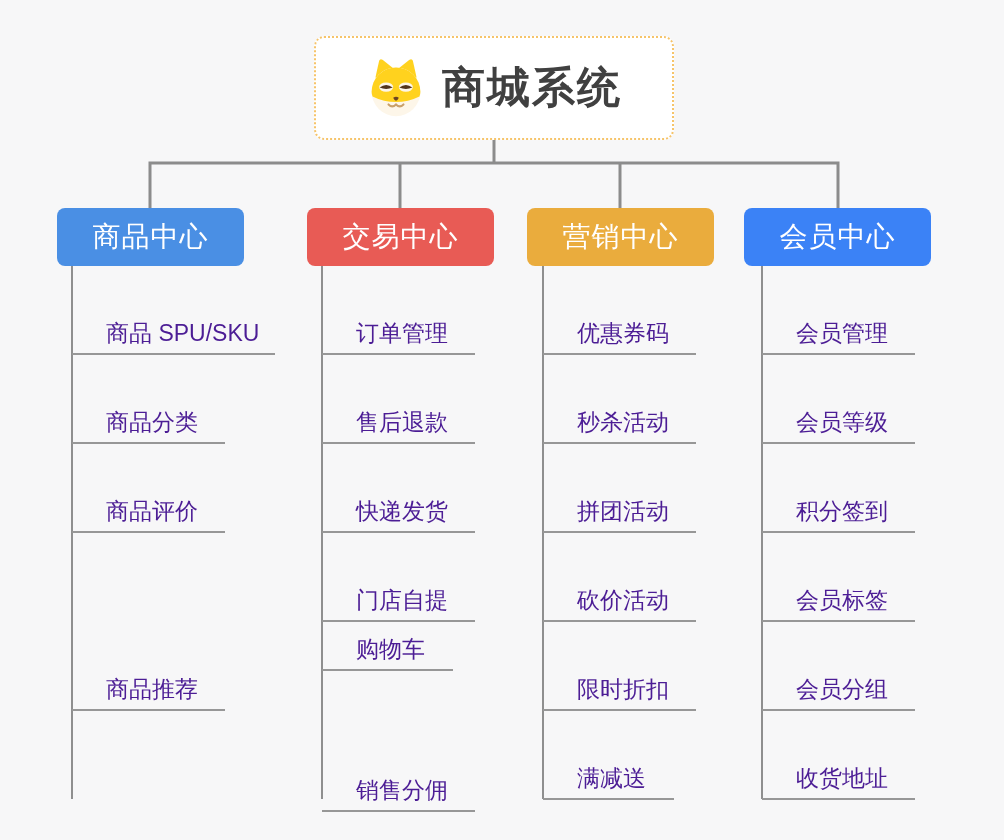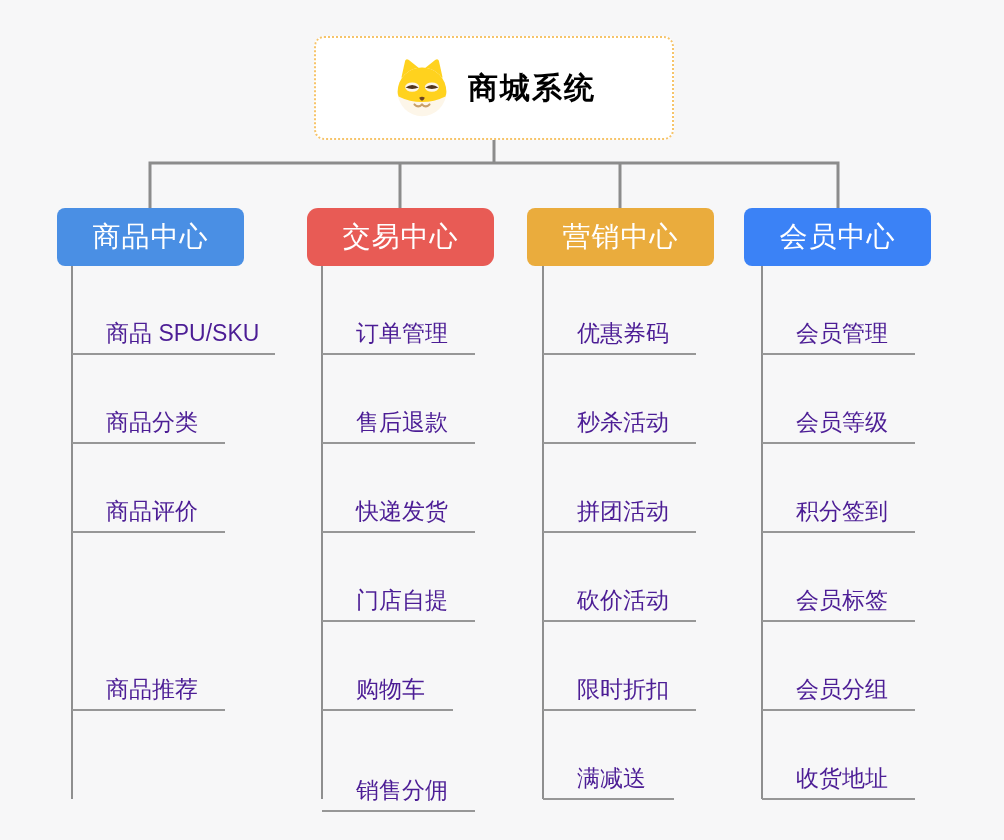--- a/index.html
+++ b/index.html
@@ -12,21 +12,21 @@
   svg.connectors{position:absolute;left:0;top:0;pointer-events:none;}
 
   .root-node{
     position:absolute;left:314px;top:36px;width:360px;height:104px;
     background:#ffffff;border:2px dotted #f6c46a;border-radius:10px;
     box-sizing:border-box;
     display:flex;align-items:center;justify-content:center;gap:16px;
     cursor:default;
   }
   .root-title{
-    font-size:30px;font-weight:600;letter-spacing:2px;color:#000000;
+    font-size:43px;font-weight:600;letter-spacing:2px;color:#404040;
     white-space:nowrap;
   }
   .branch-node{
     position:absolute;top:208px;width:187px;height:58px;
     border-radius:8px;display:flex;align-items:center;justify-content:center;
     color:#ffffff;font-size:28px;letter-spacing:1px;white-space:nowrap;
   }
   .leaf{
     position:absolute;height:42px;box-sizing:border-box;
     border-bottom:2px solid #979797;
@@ -68,40 +68,40 @@
         <path d="M29,42.5 q3,-2.5 6,0 q-1.4,3.2 -3,3.2 q-1.6,0 -3,-3.2 z" fill="#6b4423"></path>
         <path d="M24,49.5 q4,4 8,0 q4,4 8,0" stroke="#c9a06a" stroke-width="2.2" fill="none" stroke-linecap="round"></path>
       </svg>
     </span>
     <span class="root-title">商城系统</span>
   </div>
 
   <div class="branch-node" style="left: 57px; background: rgb(74, 143, 228);">
       <span>商品中心</span>
     </div>
-  <div class="branch-node" style="left: 307px; background: rgb(232, 91, 85); border-radius: 11px;">
+  <div class="branch-node" style="left: 307px; background: rgb(232, 91, 85);">
       <span>交易中心</span>
     </div>
   <div class="branch-node" style="left: 527px; background: rgb(234, 172, 61);">
       <span>营销中心</span>
     </div>
   <div class="branch-node" style="left: 744px; background: #3b82f6;">
       <span>会员中心</span>
     </div>
 
   <div class="leaf" style="left:72px;top:313px;width:203px;">商品 SPU/SKU</div>
   <div class="leaf" style="left:72px;top:402px;width:153px;">商品分类</div>
   <div class="leaf" style="left:72px;top:491px;width:153px;">商品评价</div>
   <div class="leaf" style="left:72px;top:669px;width:153px;">商品推荐</div>
 
   <div class="leaf" style="left:322px;top:313px;width:153px;">订单管理</div>
   <div class="leaf" style="left:322px;top:402px;width:153px;">售后退款</div>
   <div class="leaf" style="left:322px;top:491px;width:153px;font-family:Liberation Serif, serif;">快递发货</div>
   <div class="leaf" style="left:322px;top:580px;width:153px;">门店自提</div>
-  <div class="leaf" style="left:322px;top:669px;width:131px;">购物车</div>
+  <div class="leaf" style="left:322px;top:629px;width:131px;">购物车</div>
   <div class="leaf" style="left:322px;top:758px;width:153px;margin-top:12px;">销售分佣</div>
 
   <div class="leaf" style="left:543px;top:313px;width:153px;">优惠券码</div>
   <div class="leaf" style="left:543px;top:402px;width:153px;">秒杀活动</div>
   <div class="leaf" style="left:543px;top:491px;width:153px;">拼团活动</div>
   <div class="leaf" style="left:543px;top:580px;width:153px;">砍价活动</div>
   <div class="leaf" style="left:543px;top:669px;width:153px;">限时折扣</div>
   <div class="leaf" style="left:543px;top:758px;width:131px;">满减送</div>
 
   <div class="leaf" style="left:762px;top:313px;width:153px;">会员管理</div>

